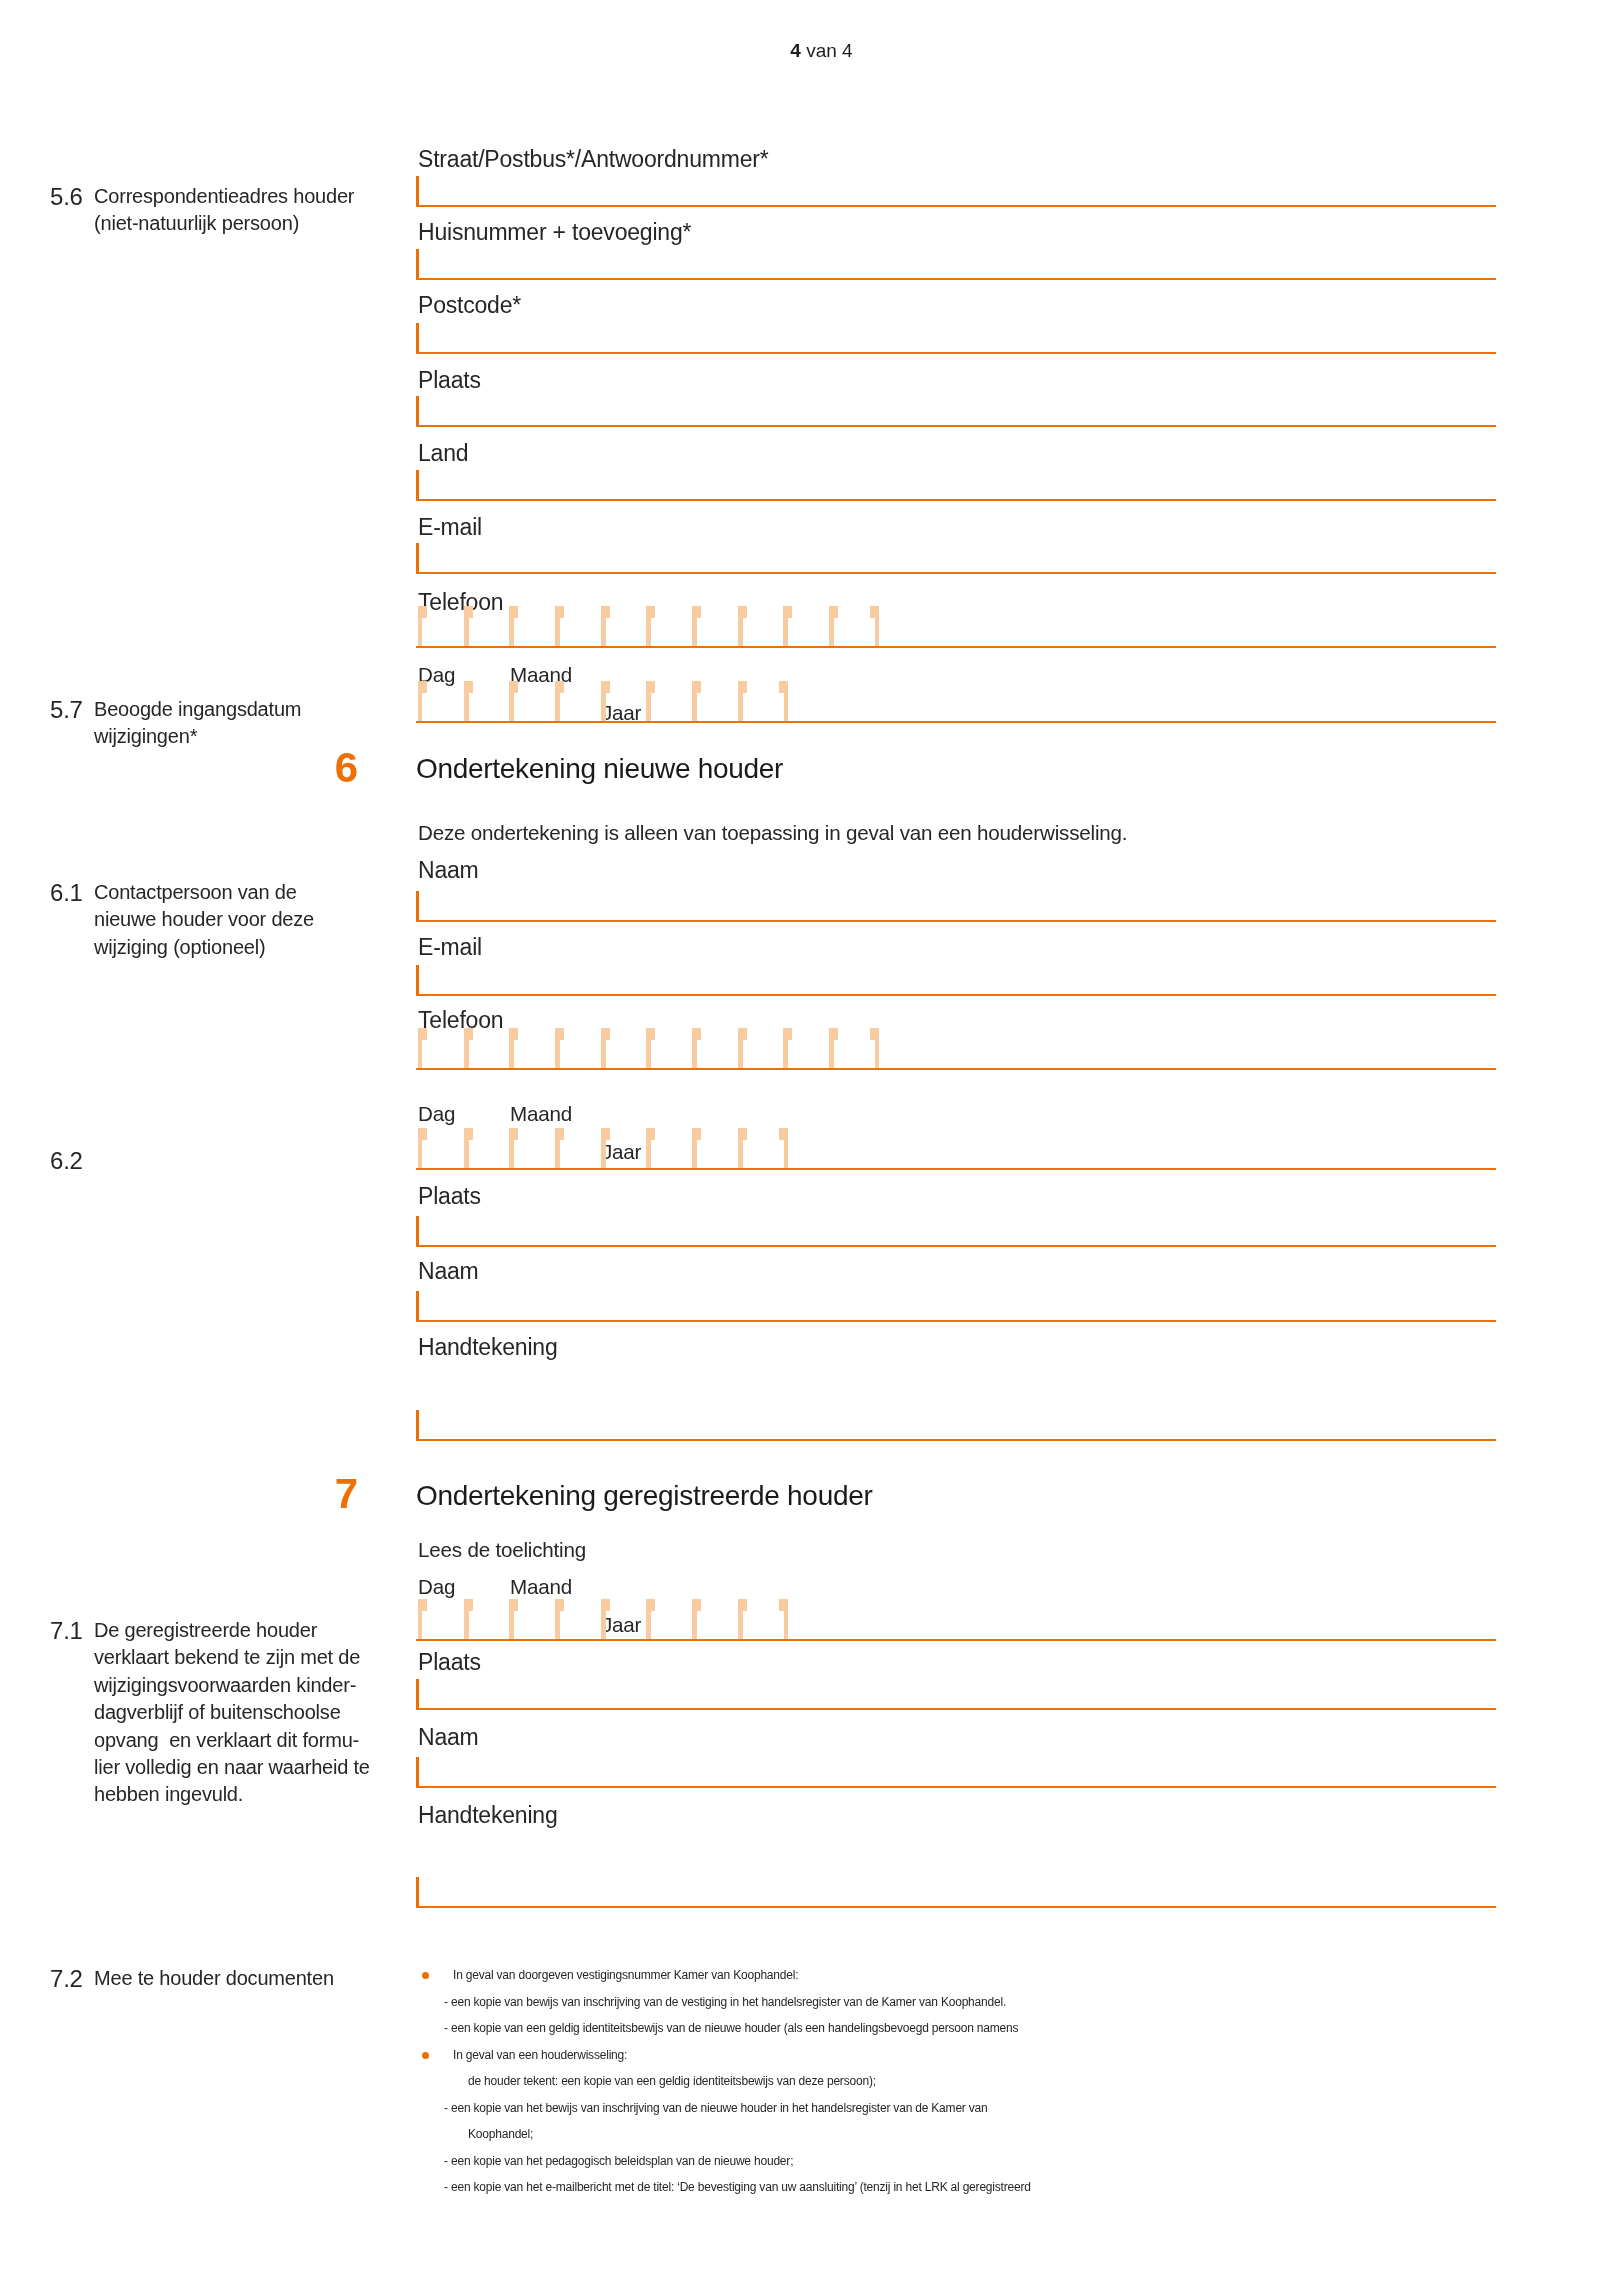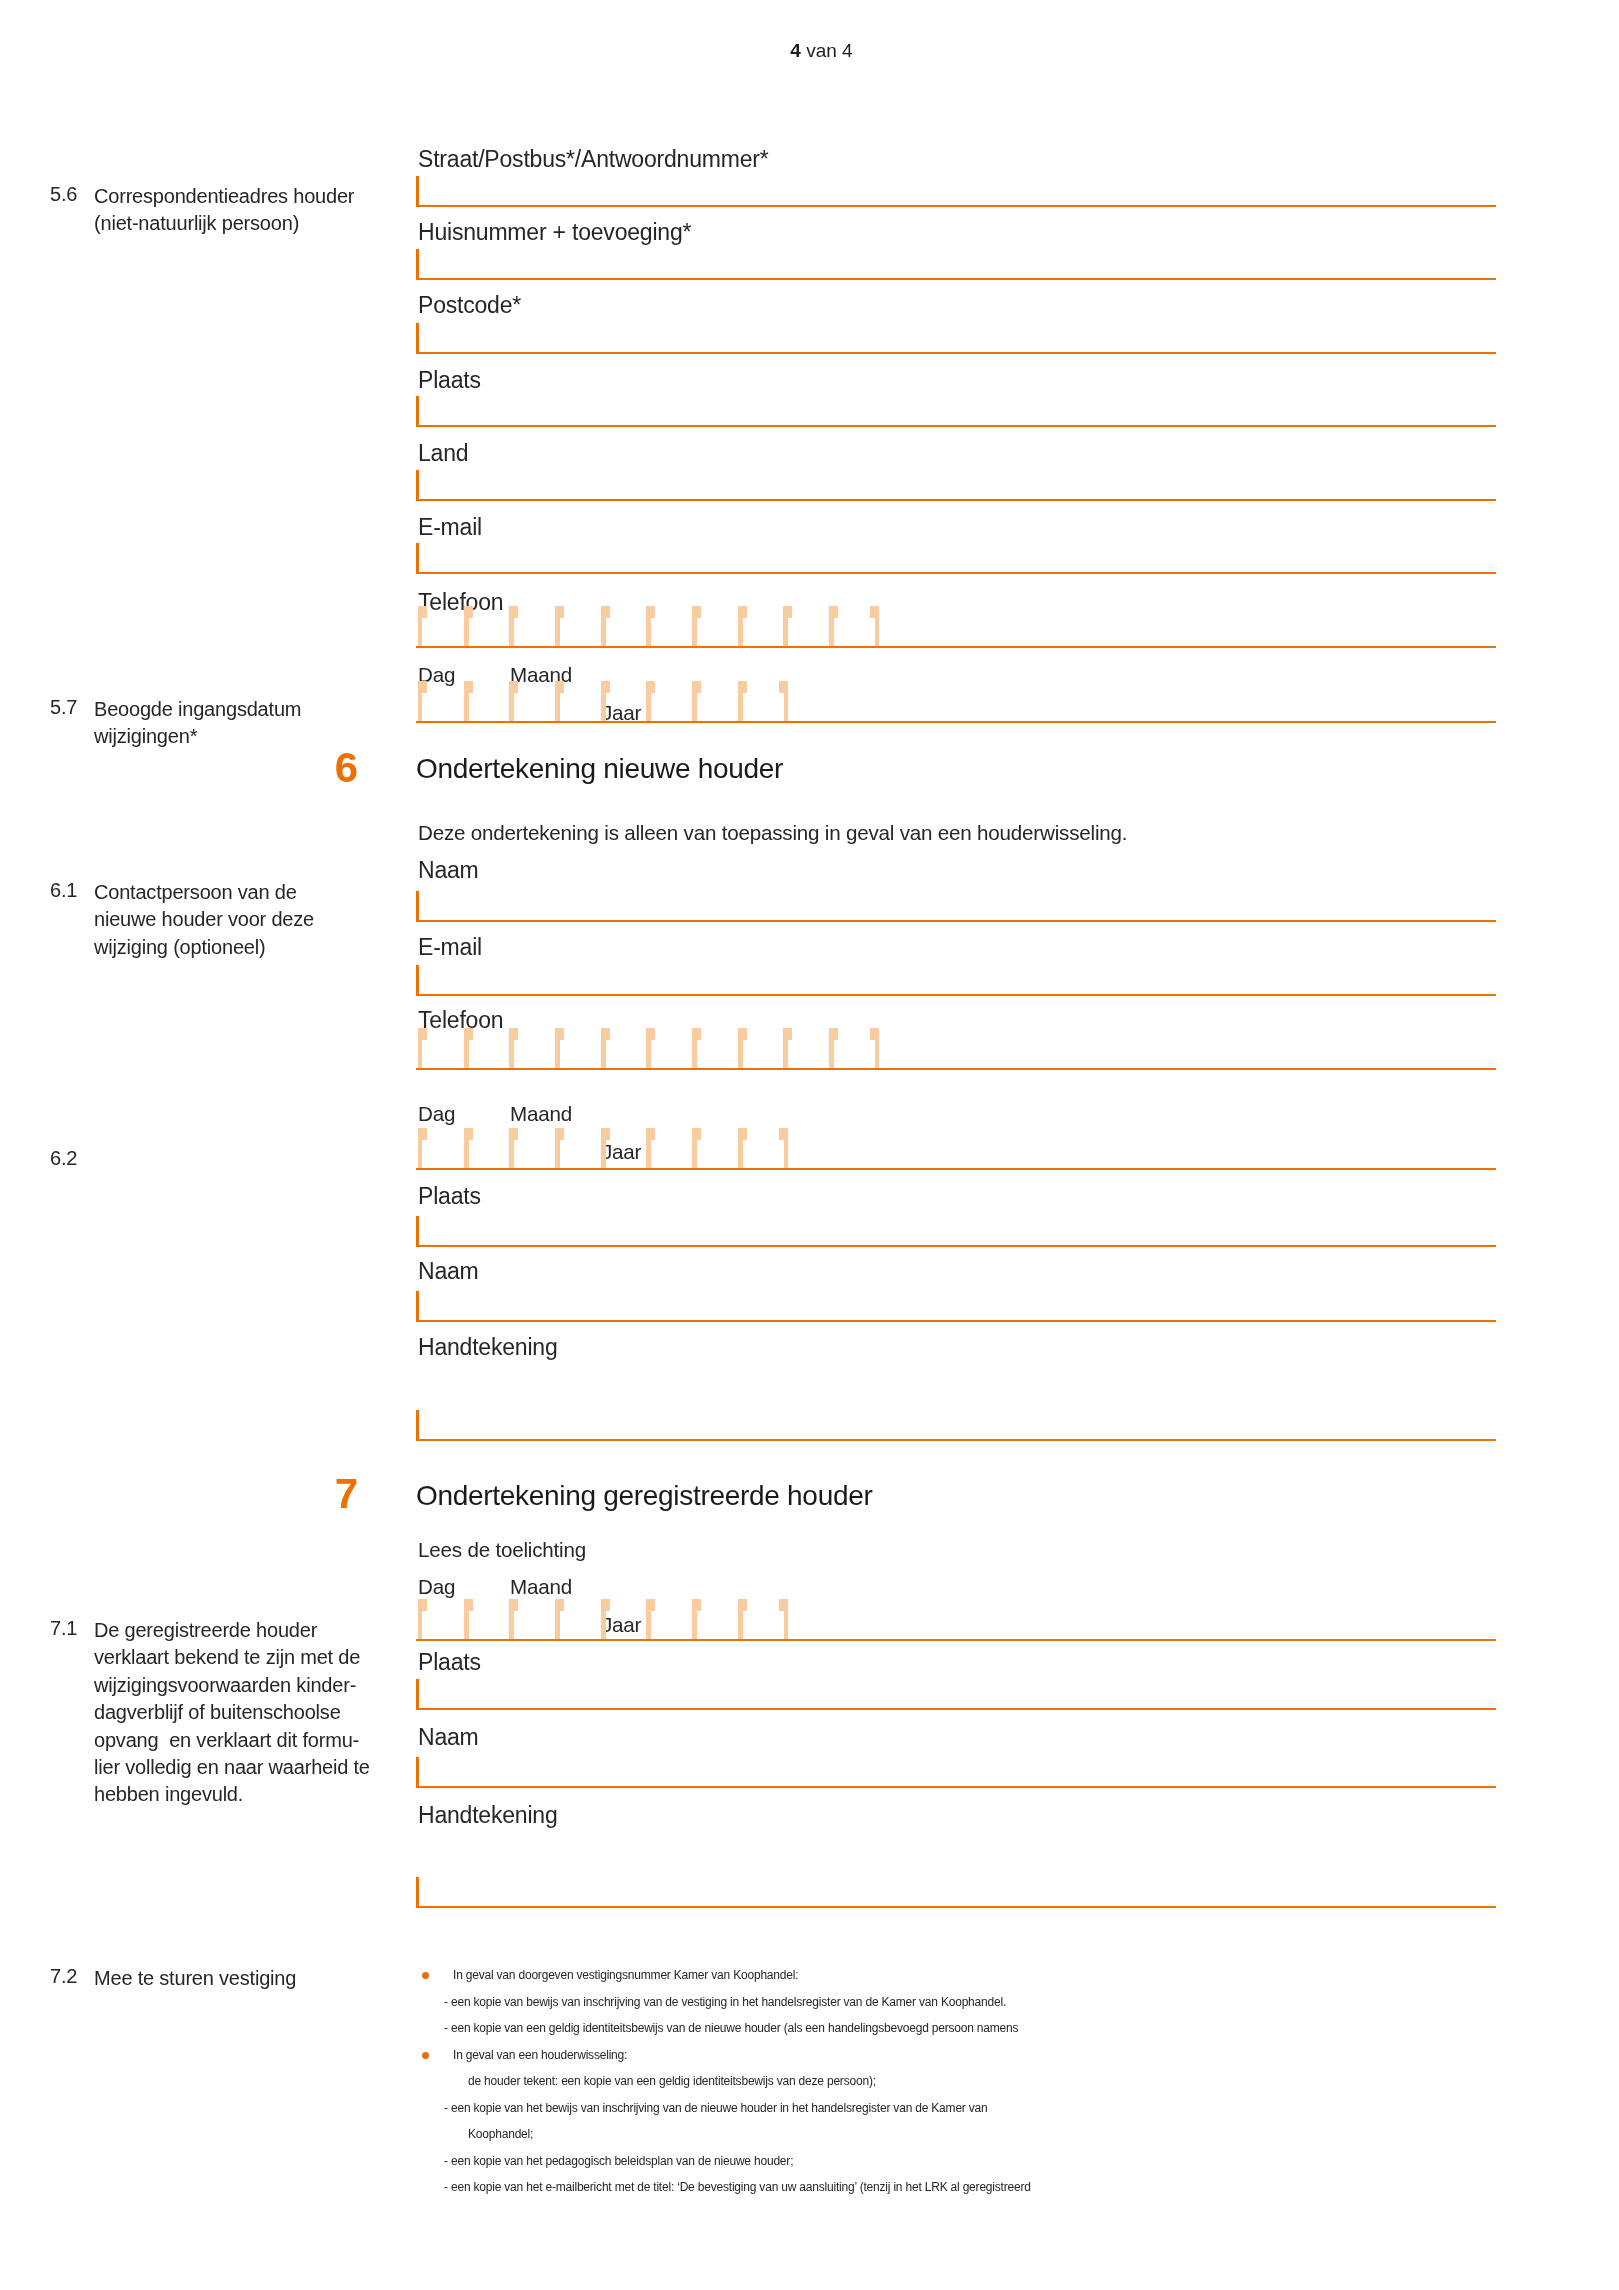--- a/index.html
+++ b/index.html
@@ -9,21 +9,21 @@
   }
   html,body{margin:0;padding:0;background:#ffffff;}
   .page{
     position:relative;width:1619px;height:2291px;background:#fff;
     font-family:"Liberation Sans",sans-serif;color:var(--ink);overflow:hidden;
   }
   .abs{position:absolute;}
   .pagehdr{left:12px;top:40px;width:1619px;text-align:center;font-size:19px;color:#1e1e1e;}
   .pagehdr .b{font-weight:700;}
   
-  .rownum{left:50px;font-size:20px;letter-spacing:-0.2px;}
+  .rownum{left:50px;font-size:24px;letter-spacing:-0.2px;}
   .rowlbl{left:94px;font-size:20px;line-height:27.4px;white-space:pre;letter-spacing:-0.2px;}
   .bignum{left:50px;width:308px;text-align:right;font-size:42px;font-weight:700;color:var(--orange);line-height:1;}
   
   .h1{left:416px;font-size:28px;color:#1a1a1a;white-space:nowrap;letter-spacing:-0.3px;}
   .intro{left:418px;font-size:20.6px;white-space:nowrap;letter-spacing:-0.2px;}
   .flabel{left:418px;font-size:23px;white-space:nowrap;letter-spacing:-0.2px;}
   .fline{left:416px;width:1080px;height:29px;border-bottom:2.7px solid var(--orange);}
   .fline::before{content:"";position:absolute;left:0;top:0;width:2.7px;height:100%;background:var(--orange);}
   .comb{left:416px;width:1080px;height:40px;border-bottom:2.7px solid var(--orange);}
   .cc{position:absolute;top:0;height:40px;width:46px;}
@@ -200,21 +200,21 @@
   <div class="abs flabel" style="top:1649px">Plaats</div>
   <div class="abs fline" style="top:1679px"></div>
 
   <div class="abs flabel" style="top:1724px">Naam</div>
   <div class="abs fline" style="top:1757px"></div>
 
   <div class="abs flabel" style="top:1802px">Handtekening</div>
   <div class="abs fline" style="top:1877px"></div>
 
   <div class="abs rownum" style="top:1965px">7.2</div>
-  <div class="abs rowlbl" style="top:1965px">Mee te sturen vestiging</div>
+  <div class="abs rowlbl" style="top:1965px">Mee te houder documenten</div>
 
   <div class="abs docs" style="top:1962px">
     <div class="docline line-dot">In geval van doorgeven vestigingsnummer Kamer van Koophandel:</div>
     <div class="docline line-dash">- een kopie van bewijs van inschrijving van de vestiging in het handelsregister van de Kamer van Koophandel.</div>
     <div class="docline line-dash">- een kopie van een geldig identiteitsbewijs van de nieuwe houder (als een handelingsbevoegd persoon namens</div>
     <div class="docline line-dot">In geval van een houderwisseling:</div>
     <div class="docline line-cont">de houder tekent: een kopie van een geldig identiteitsbewijs van deze persoon);</div>
     <div class="docline line-dash">- een kopie van het bewijs van inschrijving van de nieuwe houder in het handelsregister van de Kamer van</div>
     <div class="docline line-cont">Koophandel;</div>
     <div class="docline line-dash">- een kopie van het pedagogisch beleidsplan van de nieuwe houder;</div>

